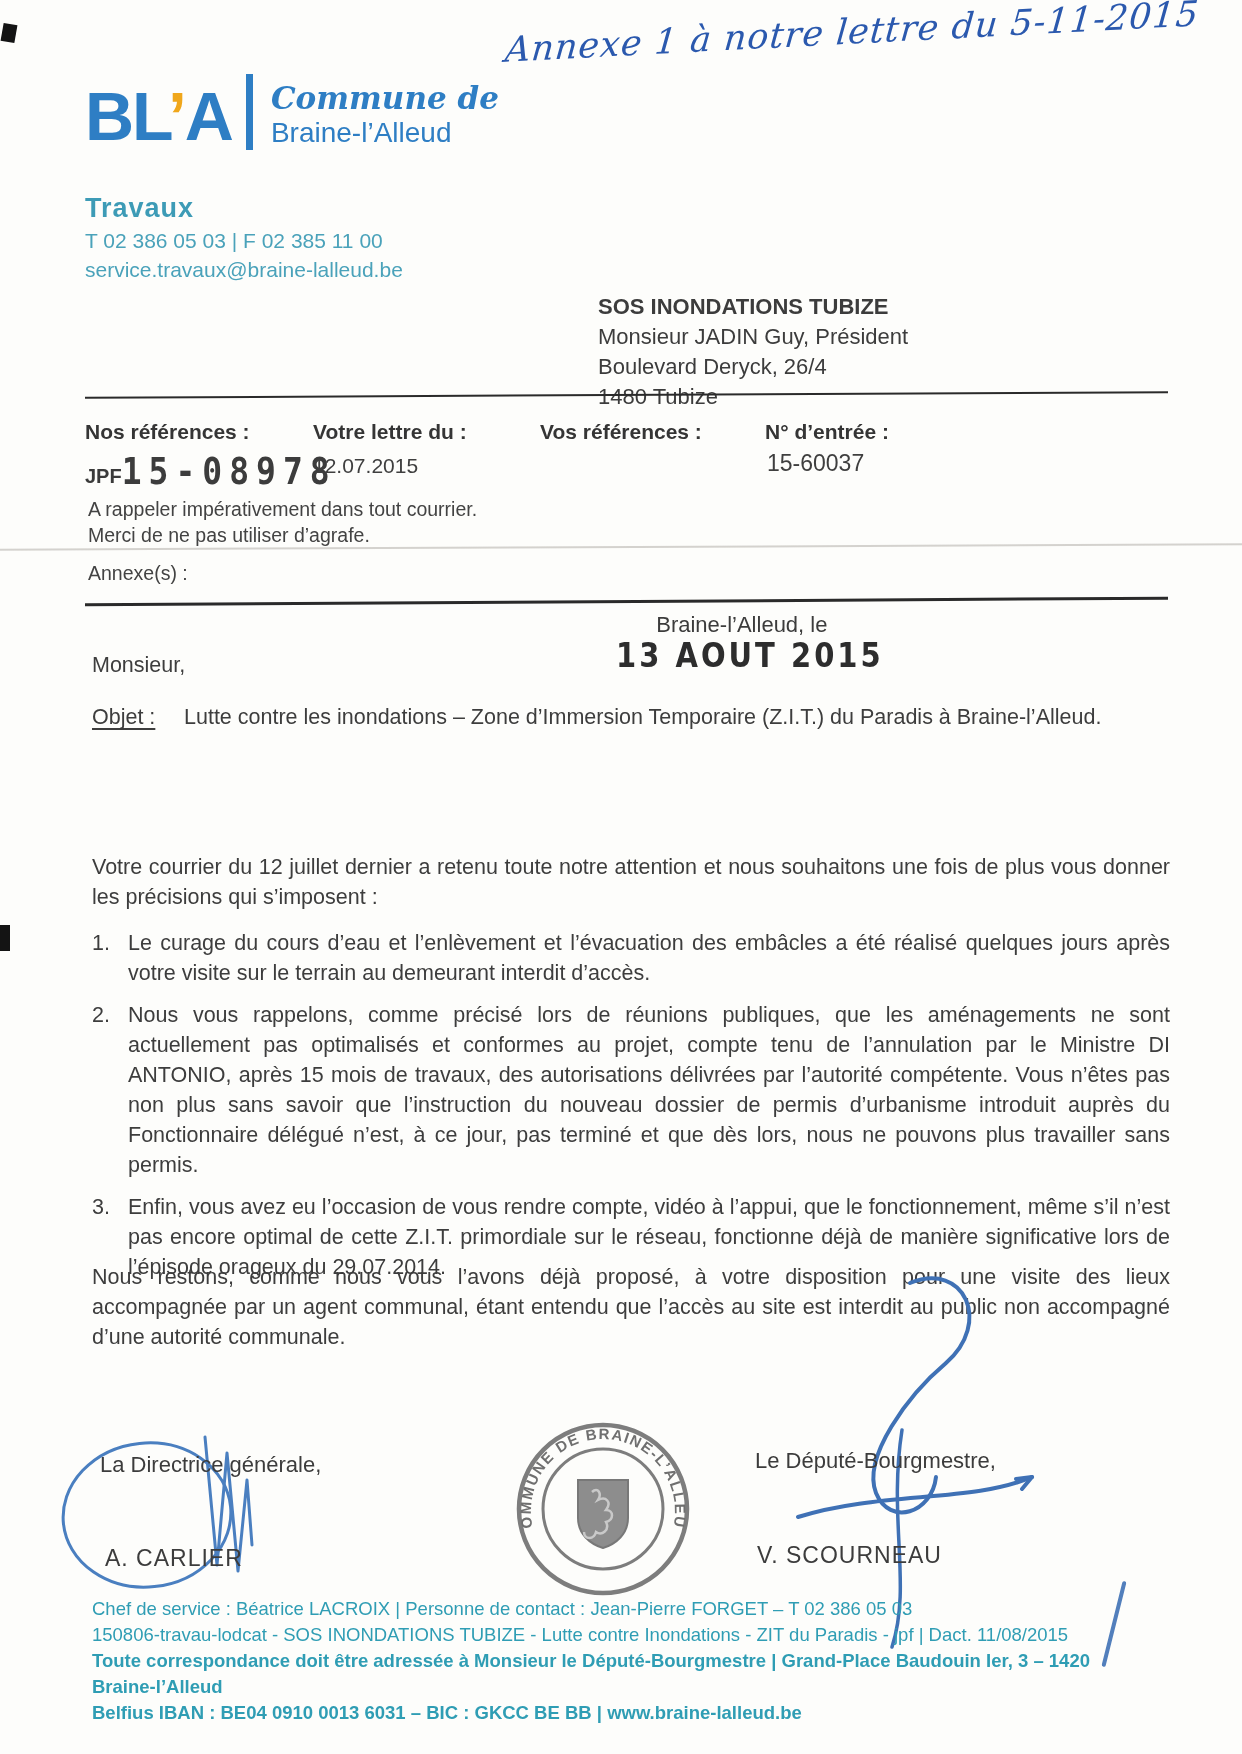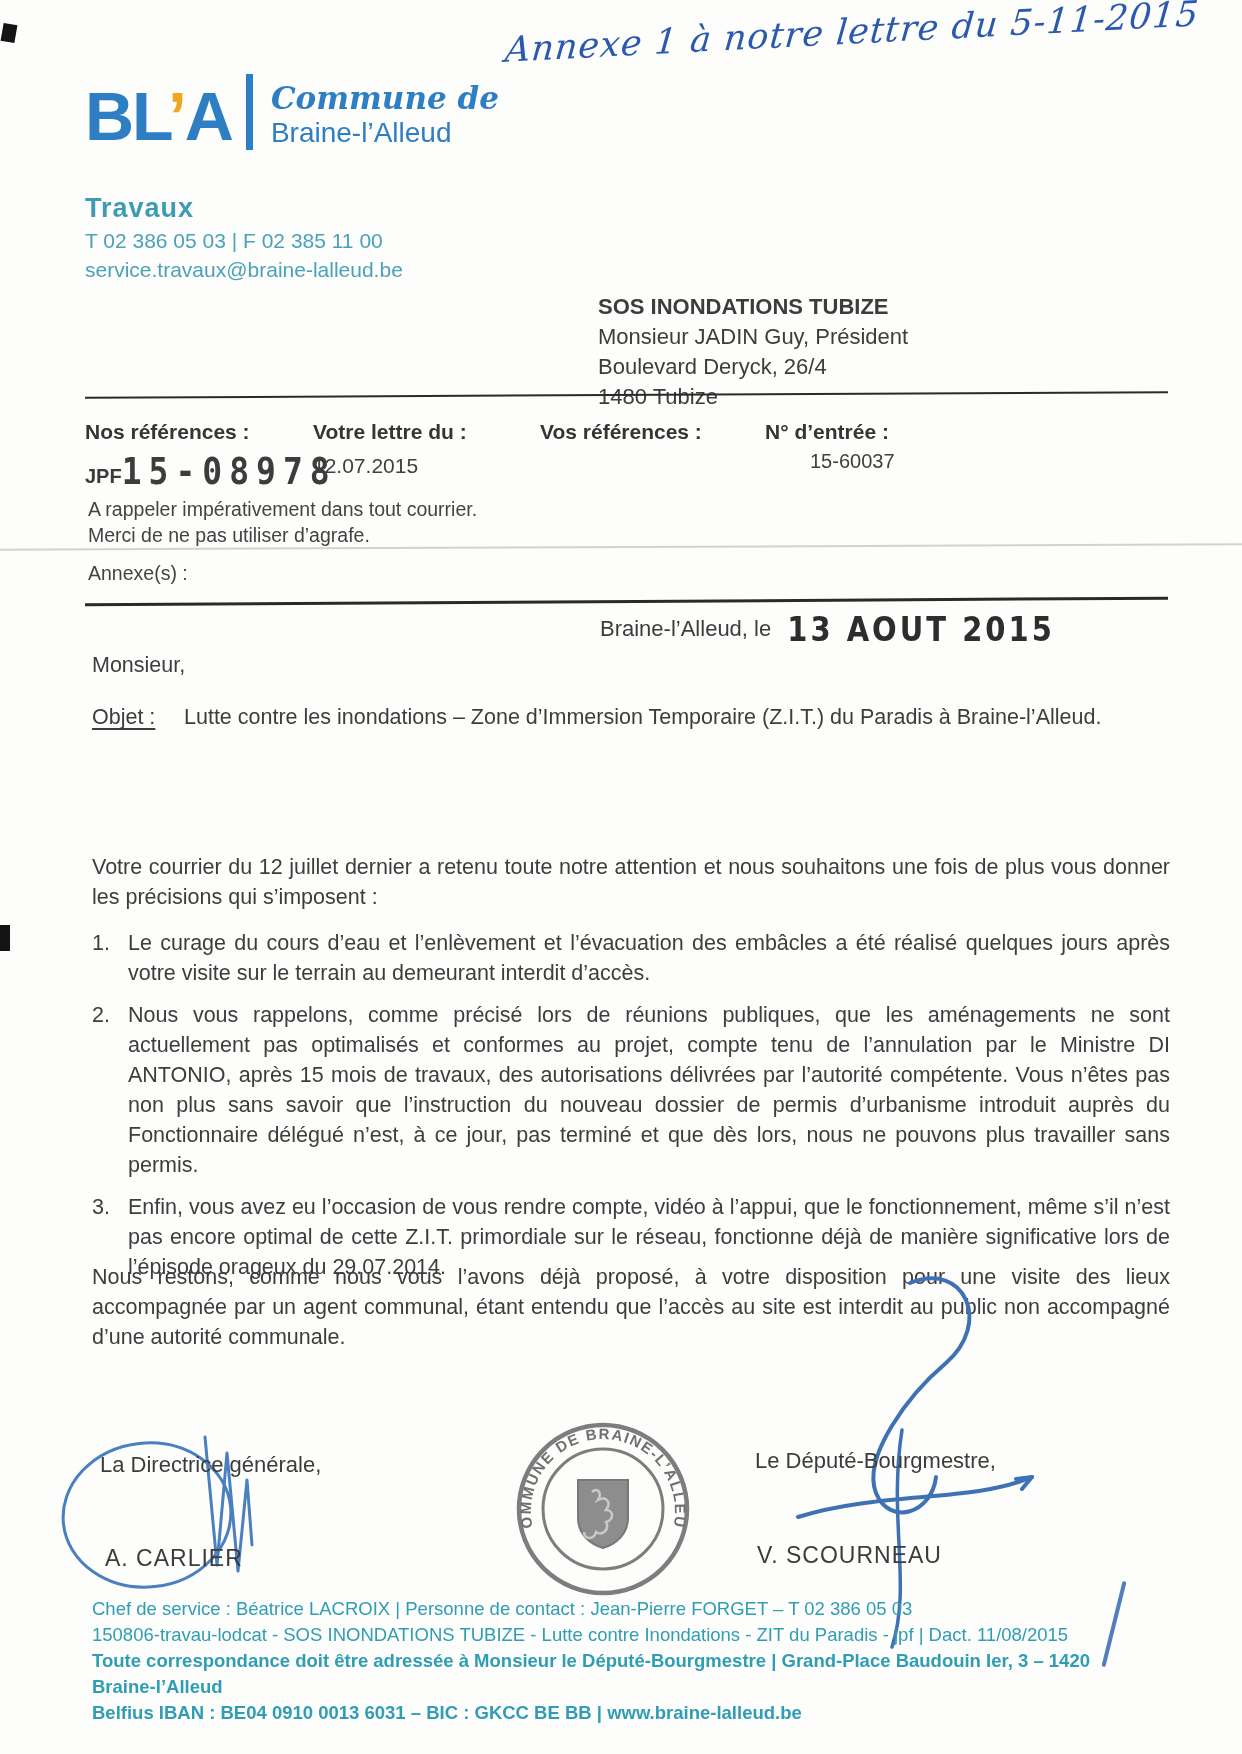--- a/index.html
+++ b/index.html
@@ -41,21 +41,21 @@
   .ref-label { font-size:21px; font-weight:bold; color:#353535; white-space:nowrap; }
   .ref-val { font-size:21px; color:#3f3f3f; white-space:nowrap; }
   .ref-prefix { font-size:20px; font-weight:bold; color:#3a3a3a; }
   .ref-stamp {
     font-family:"DejaVu Sans Mono", monospace; font-weight:bold;
     font-size:33px; letter-spacing:7px; color:#3c3c3c;
     transform:scaleY(1.12); display:inline-block;
   }
   .small-note { font-size:19.5px; line-height:26px; color:#434343; }
 
-  .dateline { left:600px; top:612px; display:flex; align-items:center; }
+  .dateline { left:600px; top:612px; display:flex; align-items:center;flex-direction:column; }
   .date-place { font-size:22px; color:#3c3c3c; white-space:nowrap; }
   .date-stamp {
     font-family:"DejaVu Sans", sans-serif; font-weight:800; font-size:29px;
     letter-spacing:3px; color:#2d2d2d; margin-left:16px;
     transform:scaleY(1.18); display:inline-block; white-space:nowrap;
   }
 
   .bodytext { font-size:21.5px; line-height:30px; color:#3d3d3d; text-align:justify; }
   .subject-row { display:flex; }
   .subject-label { width:92px; flex:none; font-weight:normal; }
@@ -109,21 +109,21 @@
   <div class="abs rule" style="left:85px; top:394px; width:1083px; transform:rotate(-0.3deg);"></div>
 
   <div class="abs ref-label" style="left:85px;  top:420px;">Nos références :</div>
   <div class="abs ref-label" style="left:313px; top:420px;">Votre lettre du :</div>
   <div class="abs ref-label" style="left:540px; top:420px;">Vos références :</div>
   <div class="abs ref-label" style="left:765px; top:420px;">N° d’entrée :</div>
 
   <div class="abs" style="left:85px; top:452px;"><span class="ref-prefix">JPF</span><span class="ref-stamp">15-08978</span></div>
   <div class="abs ref-val" style="left:313px; top:454px;">12.07.2015</div>
   <div class="abs ref-val" style="left:540px; top:454px;"></div>
-  <div class="abs ref-val" style="left:810px; top:450px; font-size:20px;text-align:center;">15-60037</div>
+  <div class="abs ref-val" style="left:767px; top:450px; font-size:23px;text-align:center;">15-60037</div>
 
   <div class="abs small-note" style="left:88px; top:496px;">
     <div>A rappeler impérativement dans tout courrier.</div>
     <div>Merci de ne pas utiliser d’agrafe.</div>
   </div>
 
   <div class="abs faintline" style="left:0; top:546px; width:1242px; transform:rotate(-0.25deg);"></div>
 
   <div class="abs small-note" style="left:88px; top:560px;">Annexe(s) :</div>
 

